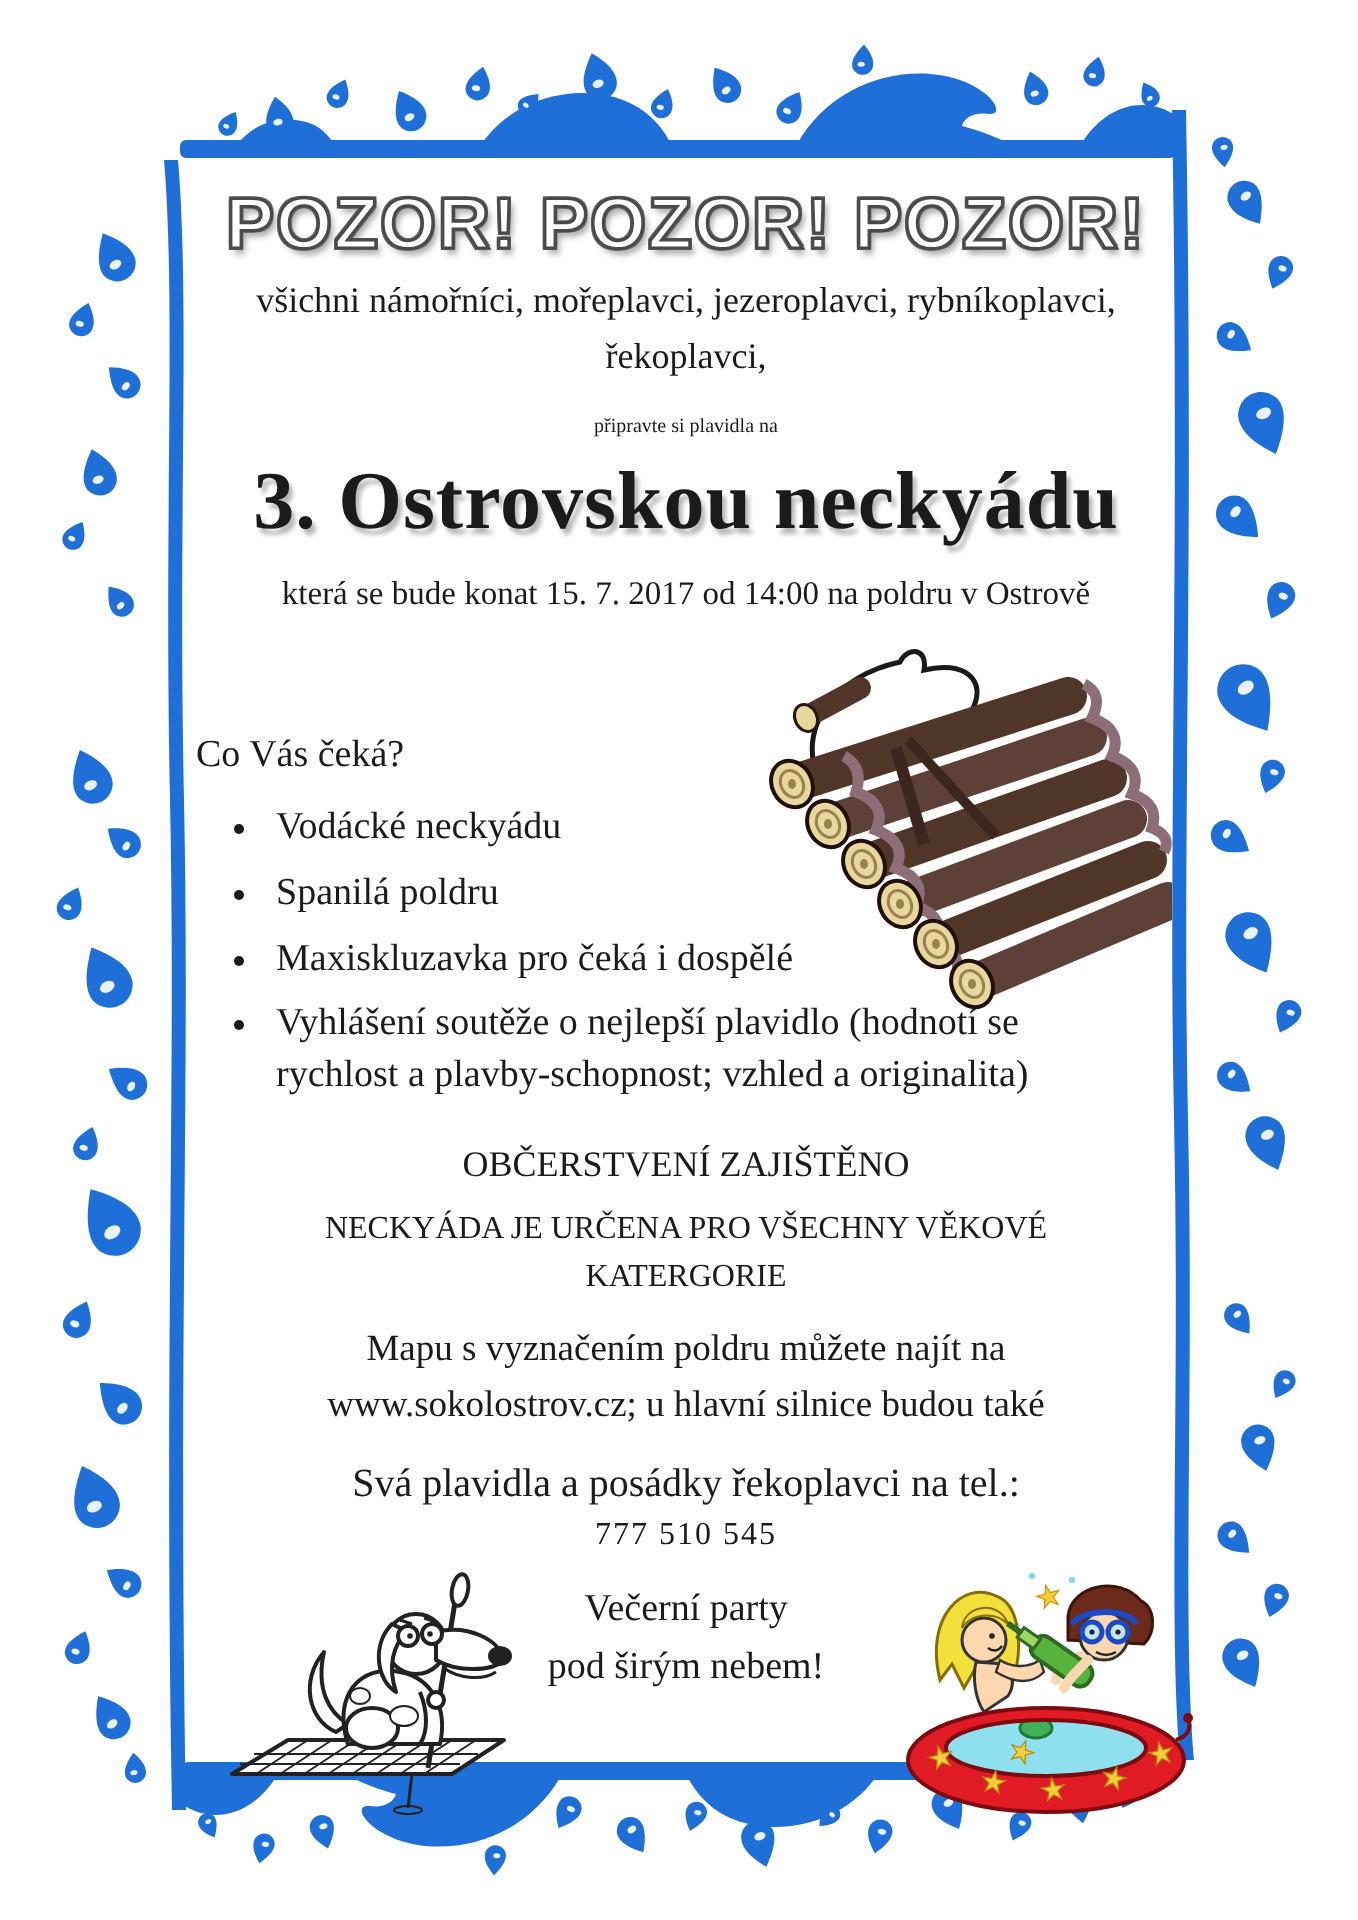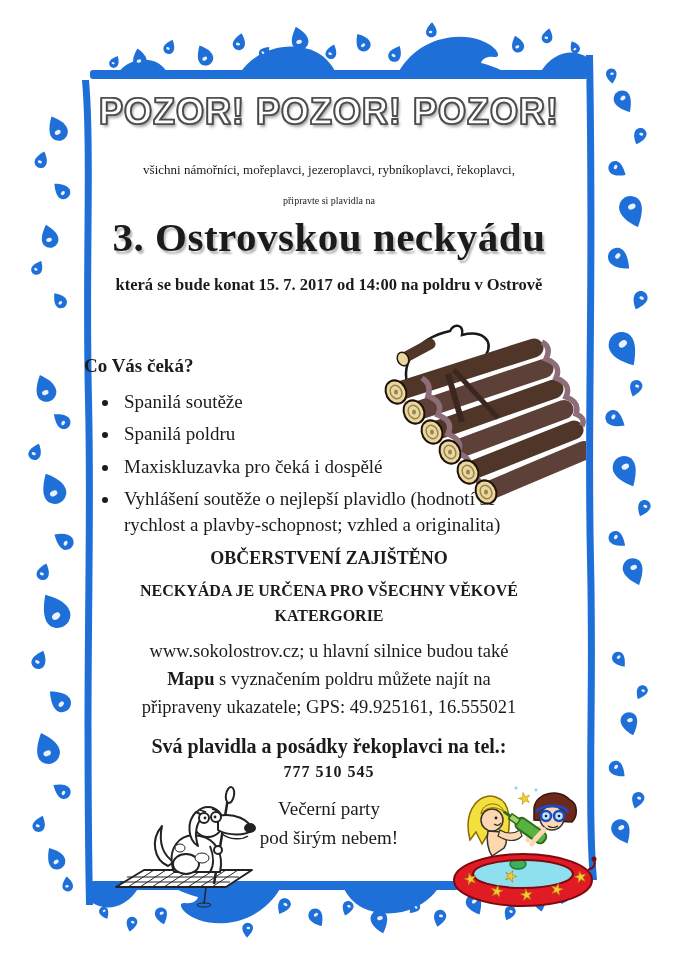--- a/index.html
+++ b/index.html
@@ -1,34 +1,34 @@
 <!DOCTYPE html>
 <html><head>
 <meta charset="utf-8">
 <style>
   html,body{margin:0;padding:0;background:#ffffff;}
   .page{position:relative;width:679px;height:960px;background:#fff;overflow:hidden;
         font-family:"Liberation Serif",serif;color:#1b1b1b;}
   #border-svg{position:absolute;left:0;top:0;width:679px;height:960px;}
-  .content{position:absolute;left:84px;top:92px;width:490px;text-align:center;}
-  .b{font-weight:bold;}
+  .content{position:absolute;left:98px;top:92px;width:490px;text-align:center;}
+  .b{font-weight:normal;}
   .pozor{font-family:"Liberation Sans",sans-serif;font-weight:700;font-size:36px;line-height:1.1;
          letter-spacing:1px;color:#ffffff;-webkit-text-stroke:1.6px #4a4a4a;
          text-shadow:-1px -1px 0 #6a6a6a,1px -1px 0 #6a6a6a,-1px 1px 0 #6a6a6a,1px 1px 0 #6a6a6a,2px 3px 3px #a8a8a8;
          white-space:nowrap;}
-  .audience{margin-top:28px;font-size:13px;line-height:1.6;}
+  .audience{margin-top:4px;font-size:18px;line-height:1.6;}
   .prepare{margin-top:15px;font-size:10px;}
   .title{margin:8px 0 0;font-size:41px;line-height:1.15;font-weight:bold;letter-spacing:.5px;
          text-shadow:2px 3px 2px rgba(0,0,0,.28);white-space:nowrap;font-family:Liberation Serif, serif;}
   .dateline{margin-top:13px;font-size:16.5px;white-space:nowrap;}
   .program{margin-top:60px;text-align:left;}
   .prog-head{font-size:19px;}
   .prog-list{margin:12px 0 0;padding:0 28px 0 36px;font-size:19px;line-height:1.35;}
   .prog-list li{margin:7px 0;padding-left:4px;}
-  .refresh{margin-top:10px;font-size:18px;}
+  .refresh{margin-top:21px;font-size:18px;}
   .ages{margin-top:10px;font-size:16px;line-height:1.55;}
   .map{margin-top:10px;font-size:18.5px;line-height:1.5;}
   .reg{margin-top:13px;font-size:20px;}
   .phone{margin-top:5px;font-size:16px;letter-spacing:1px;}
   .party{margin-top:13px;font-size:19px;line-height:1.55;}
   .art{position:absolute;}
   .raft{left:374px;top:322px;width:212px;height:192px;}
   .dog{left:110px;top:786px;width:180px;height:125px;}
   .pool{left:448px;top:778px;width:150px;height:132px;}
 </style>
@@ -101,38 +101,37 @@
 
     <div class="prepare">připravte si plavidla na</div>
 
     <h1 class="title">3. Ostrovskou neckyádu</h1>
 
     <div class="dateline b">která se bude konat 15. 7. 2017 od 14:00 na poldru v Ostrově</div>
 
     <div class="program">
       <div class="prog-head b">Co Vás čeká?</div>
       <ul class="prog-list">
-        <li>Spanilá soutěže</li>
+        <li>Vodácké neckyádu</li>
         <li>Spanilá poldru</li>
         <li>Maxiskluzavka pro čeká i dospělé</li>
         <li>Vyhlášení soutěže o nejlepší plavidlo (hodnotí se rychlost a plavby-schopnost; vzhled a originalita)</li>
       </ul>
     </div>
 
     <div class="refresh b">OBČERSTVENÍ ZAJIŠTĚNO</div>
 
     <div class="ages b">
       <div>NECKYÁDA JE URČENA PRO VŠECHNY VĚKOVÉ</div>
       <div>KATERGORIE</div>
     </div>
 
     <div class="map">
+      <div><span class="b">Mapu</span><span> s vyznačením poldru můžete najít na</span></div>
       <div>www.sokolostrov.cz; u hlavní silnice budou také</div>
-      <div><span class="b">Mapu</span><span> s vyznačením poldru můžete najít na</span></div>
-      <div>připraveny ukazatele; GPS: 49.925161, 16.555021</div>
     </div>
 
     <div class="reg b">Svá plavidla a posádky řekoplavci na tel.:</div>
     <div class="phone b">777 510 545</div>
 
     <div class="party">
       <div>Večerní party</div>
       <div>pod širým nebem!</div>
     </div>
   </div>

